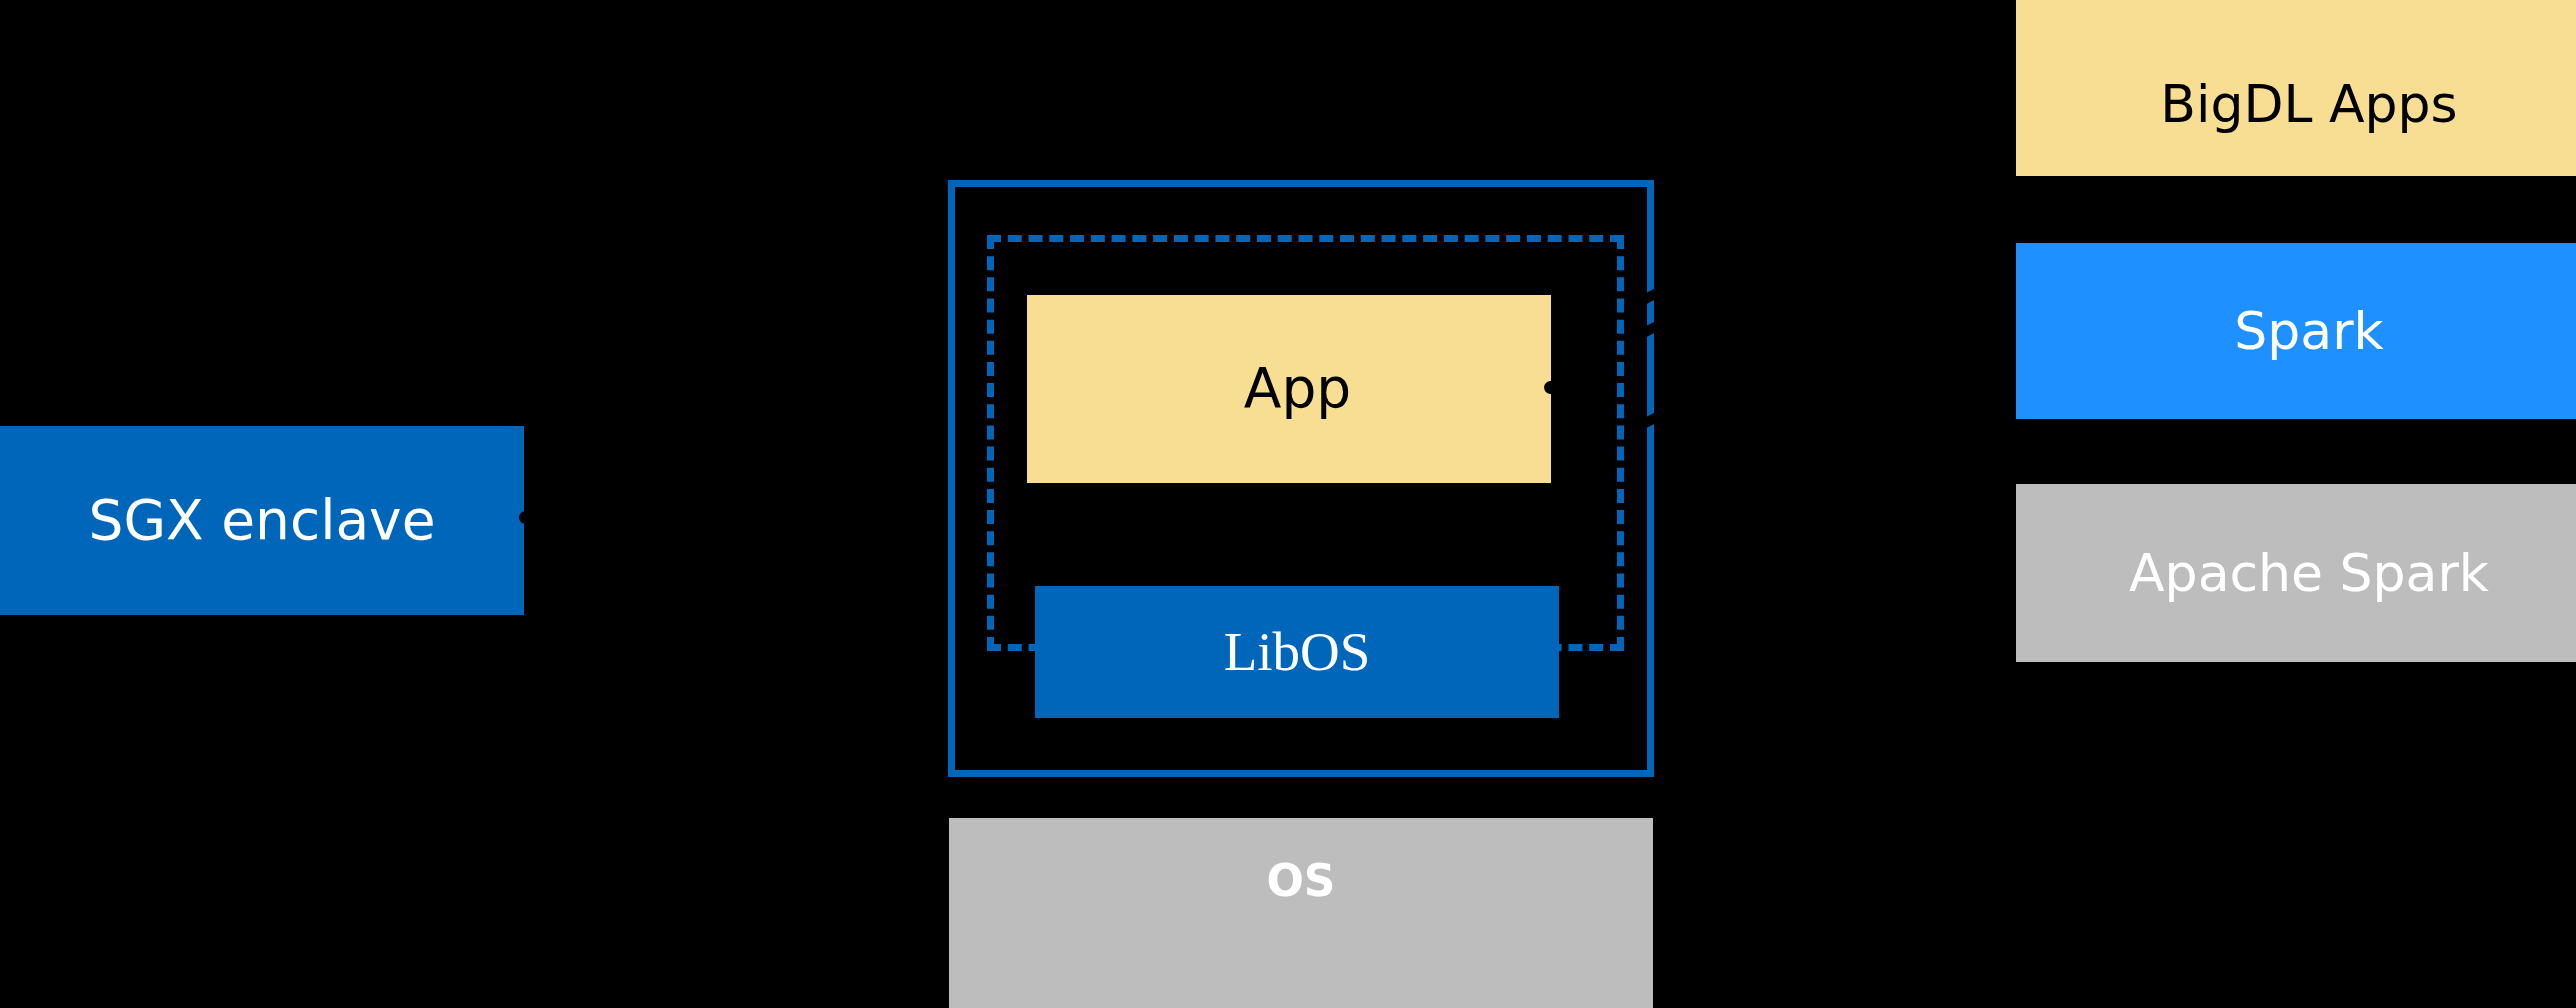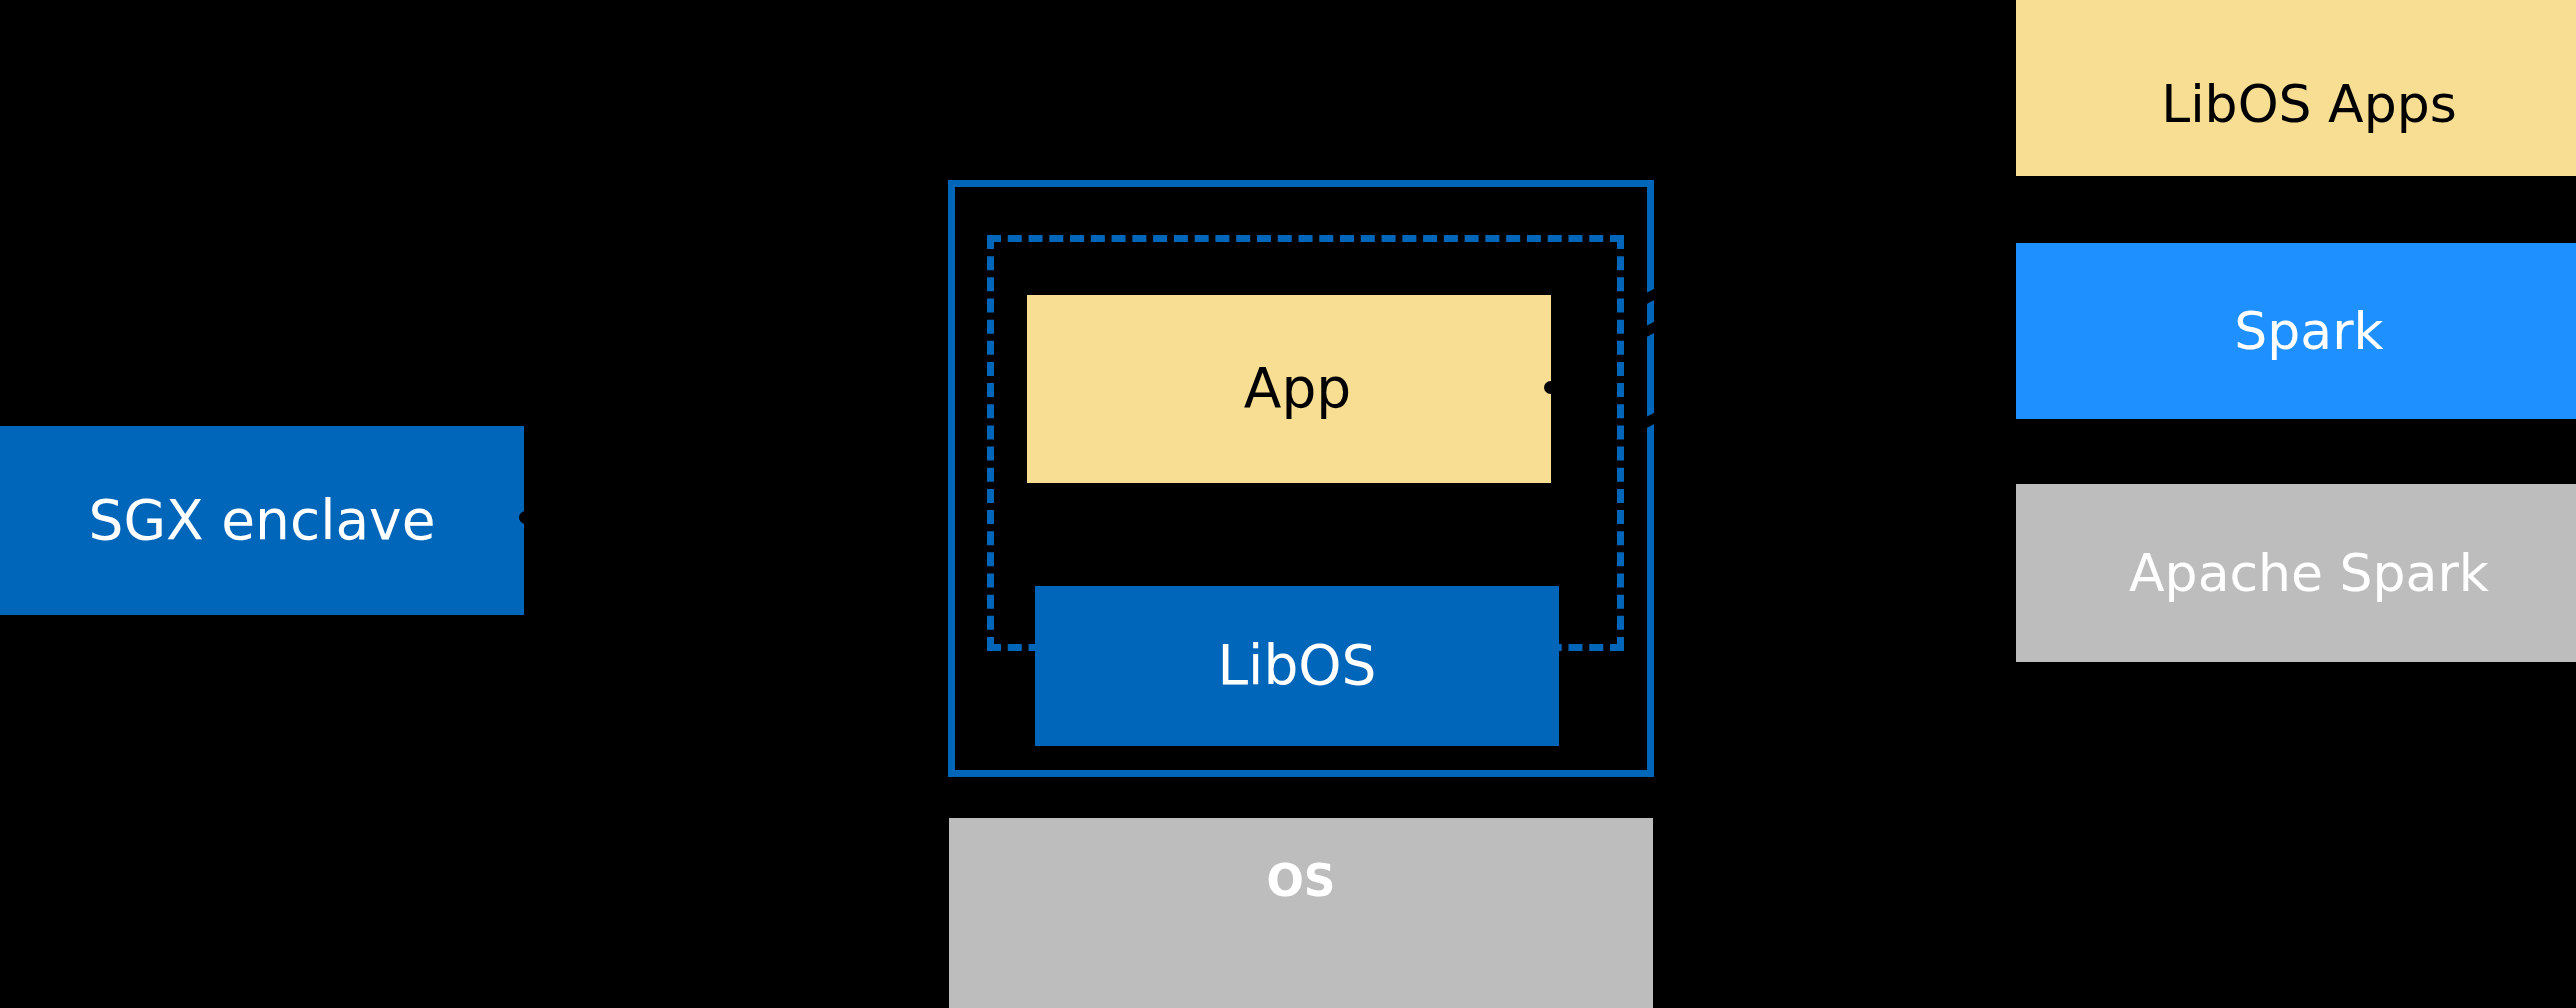--- a/index.html
+++ b/index.html
@@ -53,22 +53,23 @@
     width: 524px;
     height: 188px;
     font-size: 55px;
     padding-left: 17px;
   }
 
   #libos-box {
     left: 1035px;
     top: 586px;
     width: 524px;
-    height: 160px;
+    height: 132px;
     font-size: 55px;
+    font-family: Liberation Serif, serif;
   }
 
   #os-box {
     left: 949px;
     top: 818px;
     width: 704px;
     height: 216px;
     font-size: 44px;
     font-weight: bold;
     align-items: flex-start;
@@ -170,21 +171,21 @@
 
   <div class="box fill-blue-dark" id="libos-box">
     <span class="box-label">LibOS</span>
   </div>
 
   <div class="box fill-gray" id="os-box">
     <span class="box-label">OS</span>
   </div>
 
   <div class="box fill-yellow" id="user-apps-box">
-    <span class="box-label">LibOS Apps</span>
+    <span class="box-label">BigDL Apps</span>
   </div>
 
   <div class="box fill-blue-bright" id="bigdl-box">
     <span class="box-label">Spark</span>
   </div>
 
   <div class="box fill-gray" id="apache-spark-box">
     <span class="box-label">Apache Spark</span>
   </div>
 

